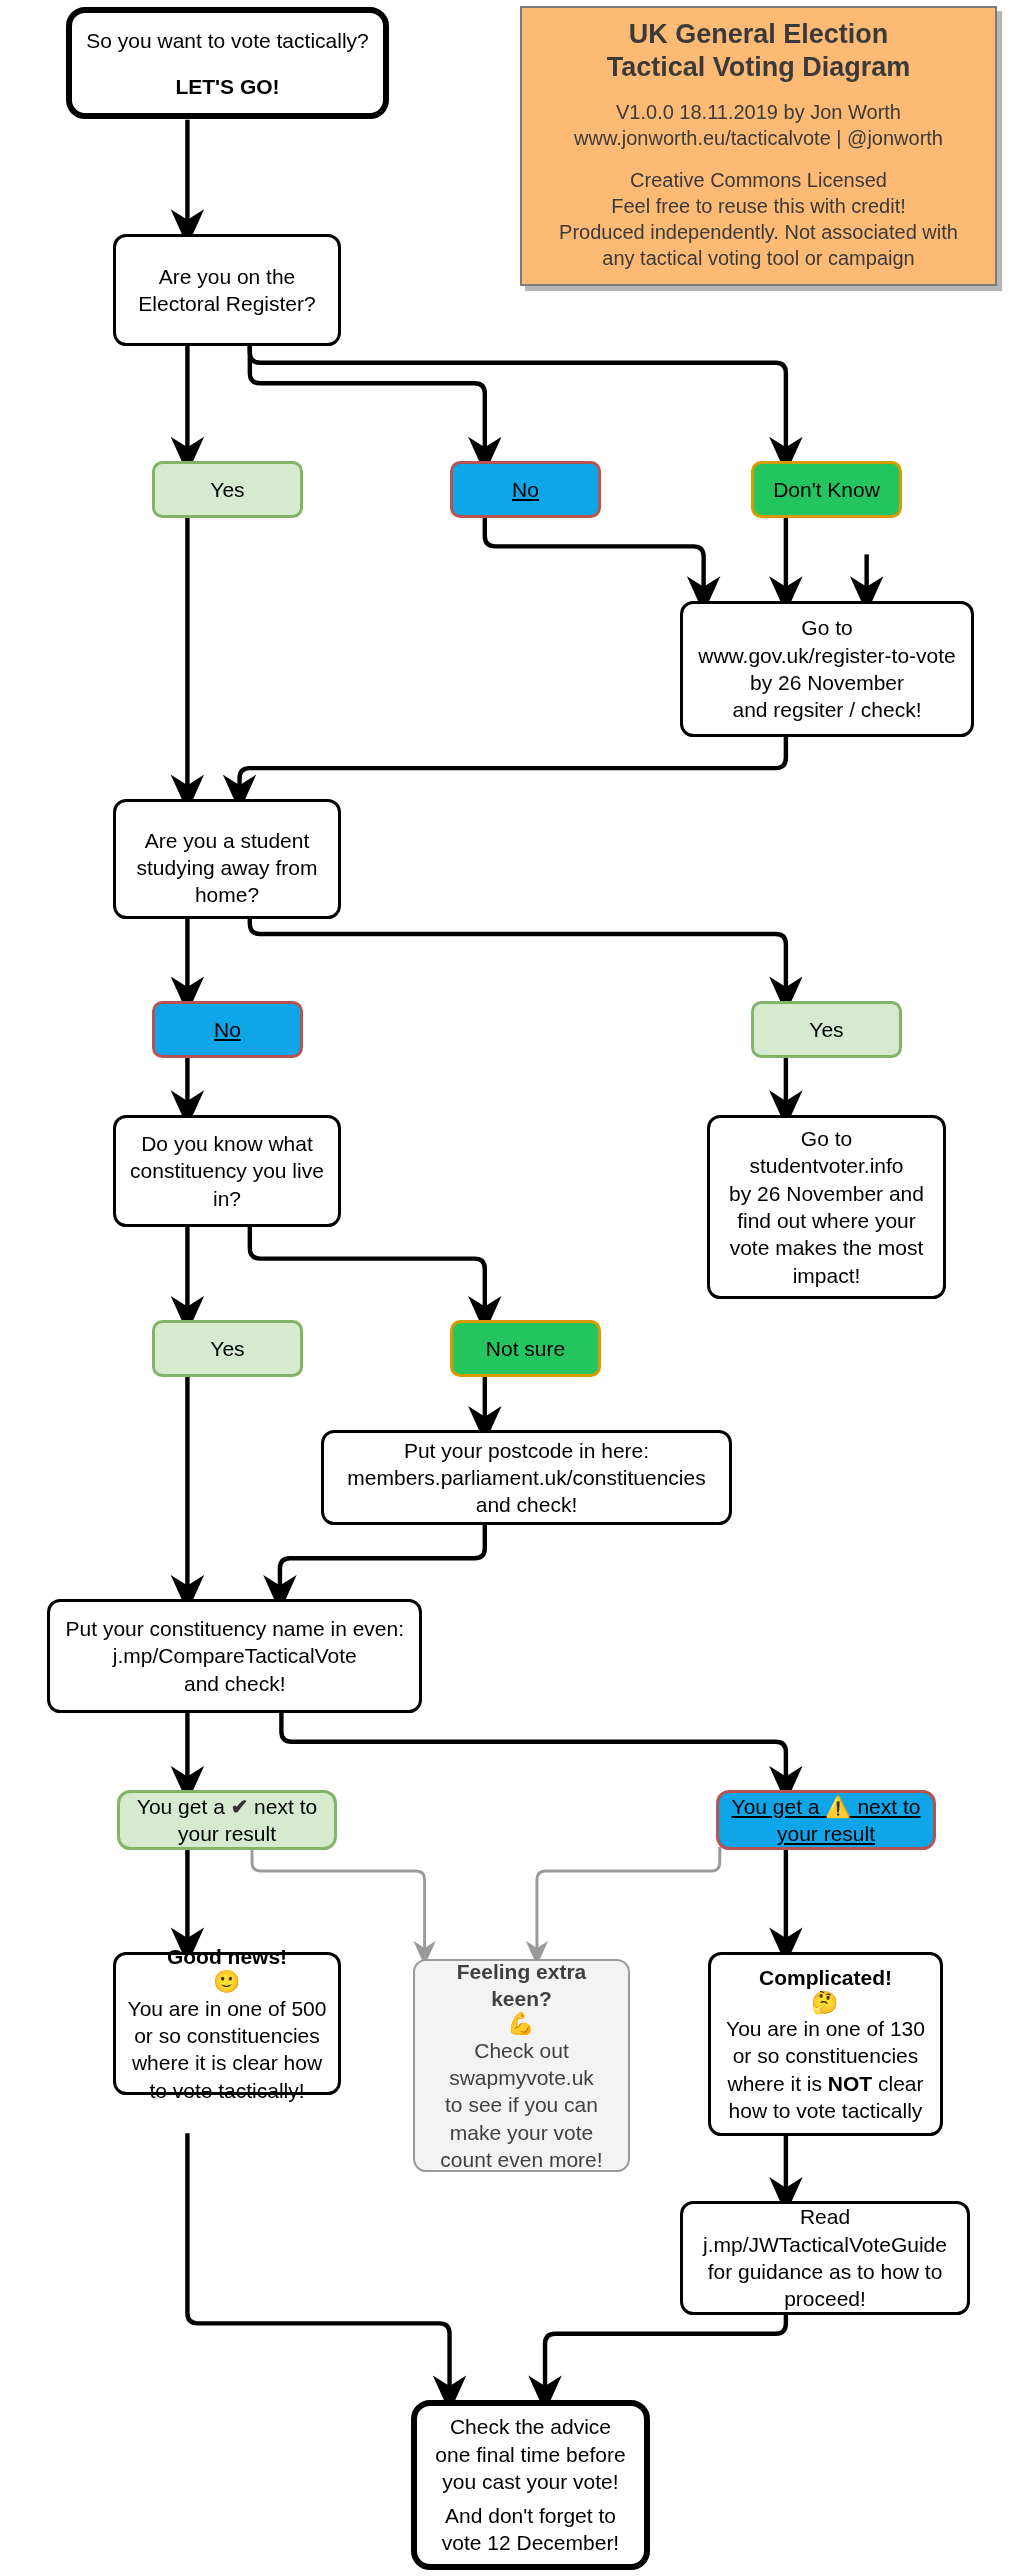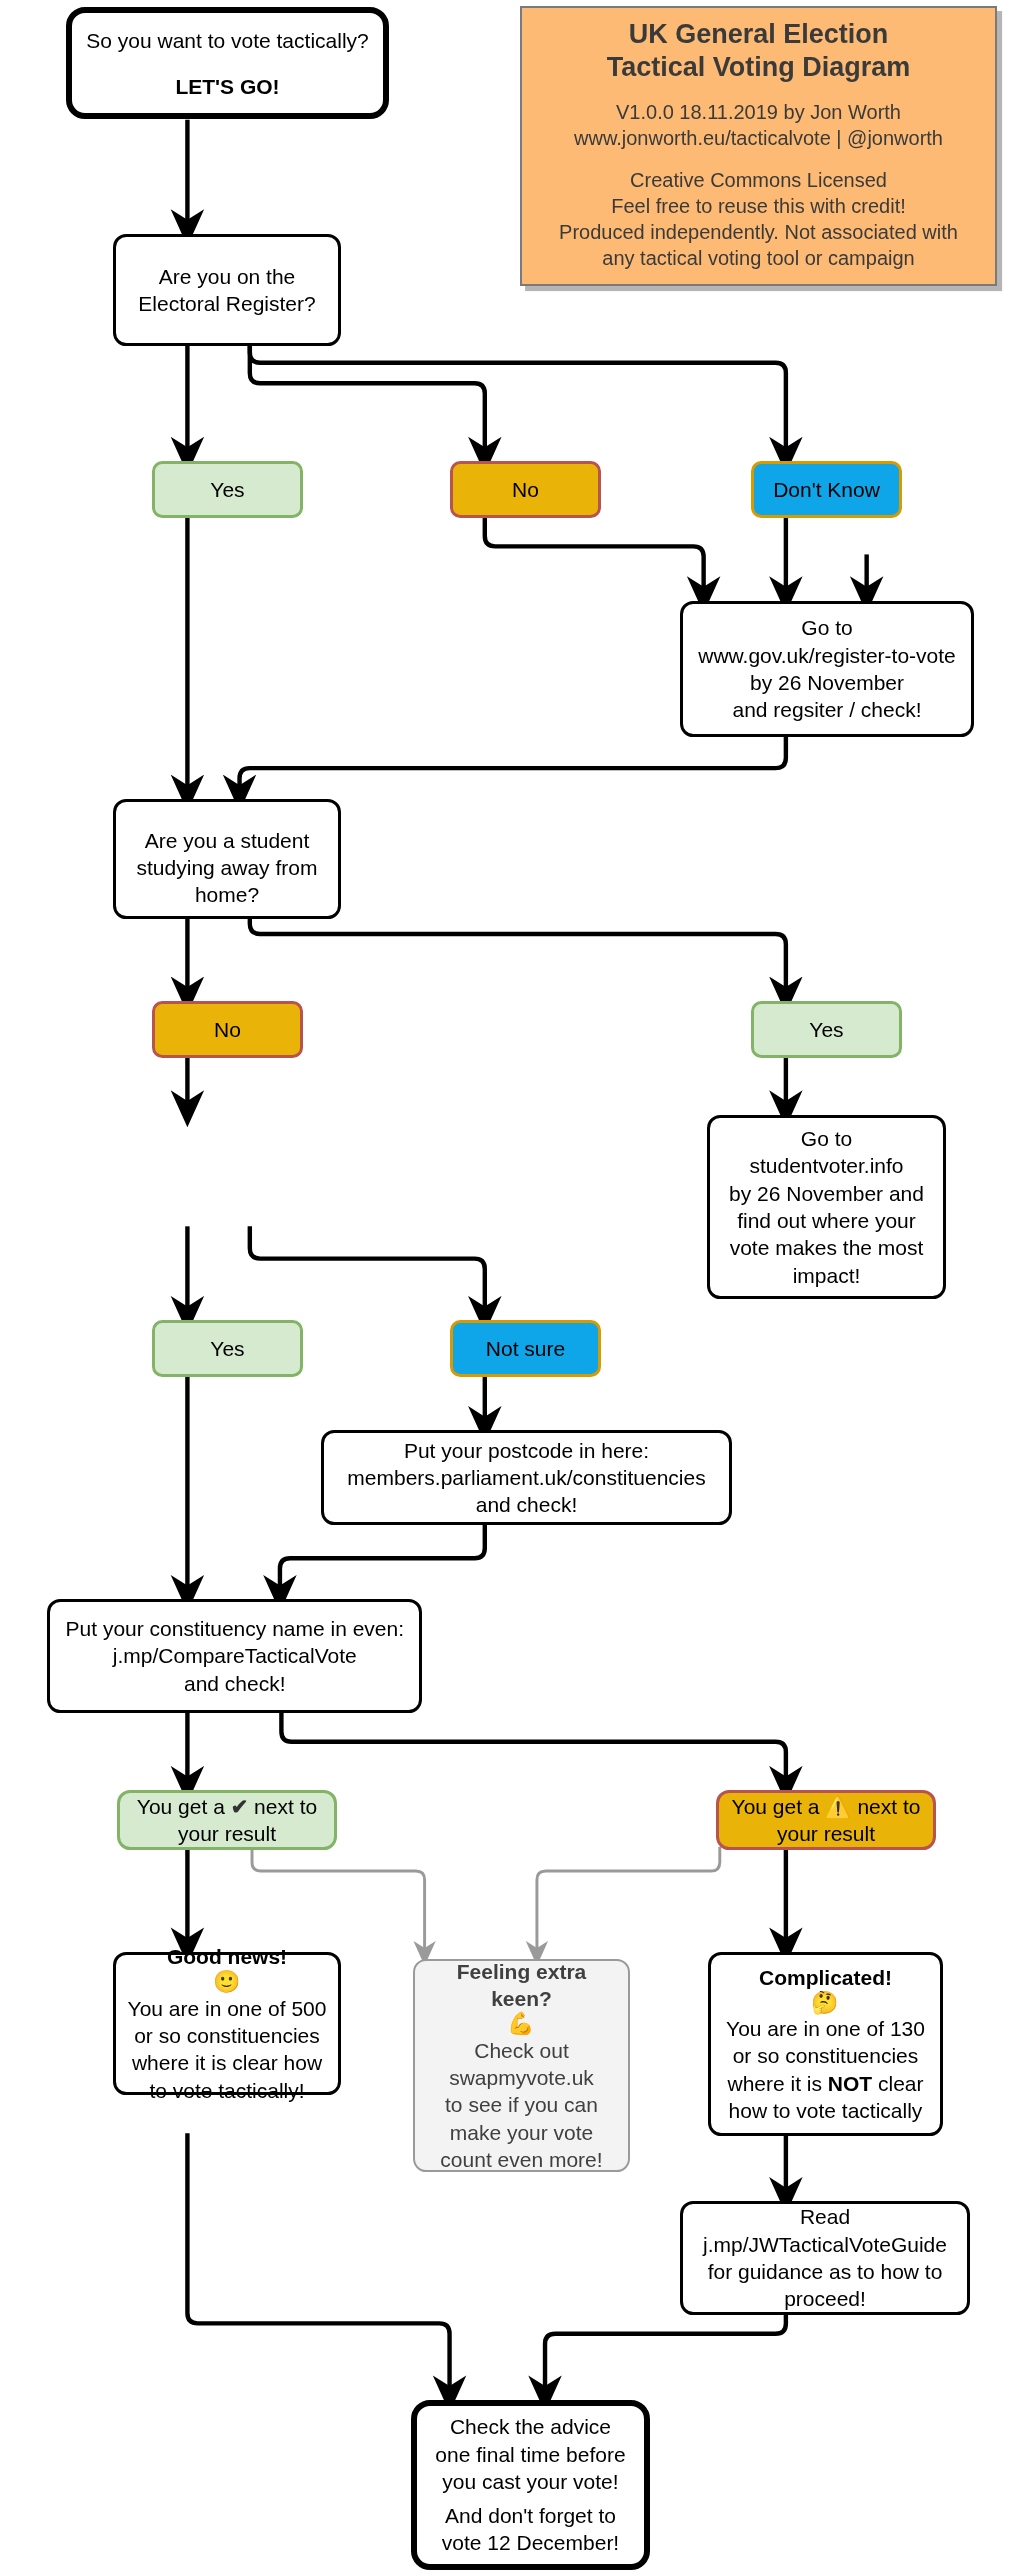--- a/index.html
+++ b/index.html
@@ -8,22 +8,22 @@
   #wires{position:absolute;left:0;top:0;width:1010px;height:2576px;}
 
   .node{position:absolute;box-sizing:border-box;display:flex;flex-direction:column;
         align-items:center;justify-content:center;text-align:center;
         border:3.7px solid #000;border-radius:13.2px;background:#fff;color:#000;
         font-size:21px;line-height:1.30;padding:7.3px 8.8px;margin-left:40px;}
   .node.small{font-size:21px;border-width:3.7px;border-radius:10.3px;}
   .node.thick{border-width:6.6px;border-radius:19px;}
 
   .n-green{background:#d6ead0;border-color:#82b366;}
-  .n-red{background:#eab308;border-color:#b85450;}
-  .n-amber{background:#0ea5e9;border-color:#d79b00;}
+  .n-red{background:#0ea5e9;border-color:#b85450;text-decoration:underline;}
+  .n-amber{background:#22c55e;border-color:#d79b00;}
   .n-grey{background:#f3f3f3;border-color:#9a9a9a;color:#404040;}
 
   .b{font-weight:bold;}
   .emoji{font-size:22px;line-height:1.1;}
   .gap{height:19px;}
 
   .titlebox{position:absolute;box-sizing:border-box;background:#fdba74;
             border:2.2px solid #7a7a7a;color:#3a3a3a;text-align:center;
             padding:10.3px 11.7px 13.2px 11.7px;
             box-shadow:5.1px 5.1px 0 0 rgba(120,120,120,0.55);}
@@ -164,20 +164,25 @@
 
   <div class="node" style="left:667px;top:1115px;width:239px;height:184px;">
     <div>Go to</div>
     <div>studentvoter.info</div>
     <div>by 26 November and</div>
     <div>find out where your</div>
     <div>vote makes the most</div>
     <div>impact!</div>
   </div>
 
+  <div class="node" style="left:73px;top:1115px;width:228px;height:112px;">
+    <div>Do you know what</div>
+    <div>constituency you live</div>
+    <div>in?</div>
+  </div>
 
   <div class="node small n-green" style="left:112px;top:1320px;width:151px;height:57px;">
     <div>Yes</div>
   </div>
 
   <div class="node small n-amber" style="left:410px;top:1320px;width:151px;height:57px;">
     <div>Not sure</div>
   </div>
 
   <div class="node" style="left:281px;top:1430px;width:411px;height:95px;">

